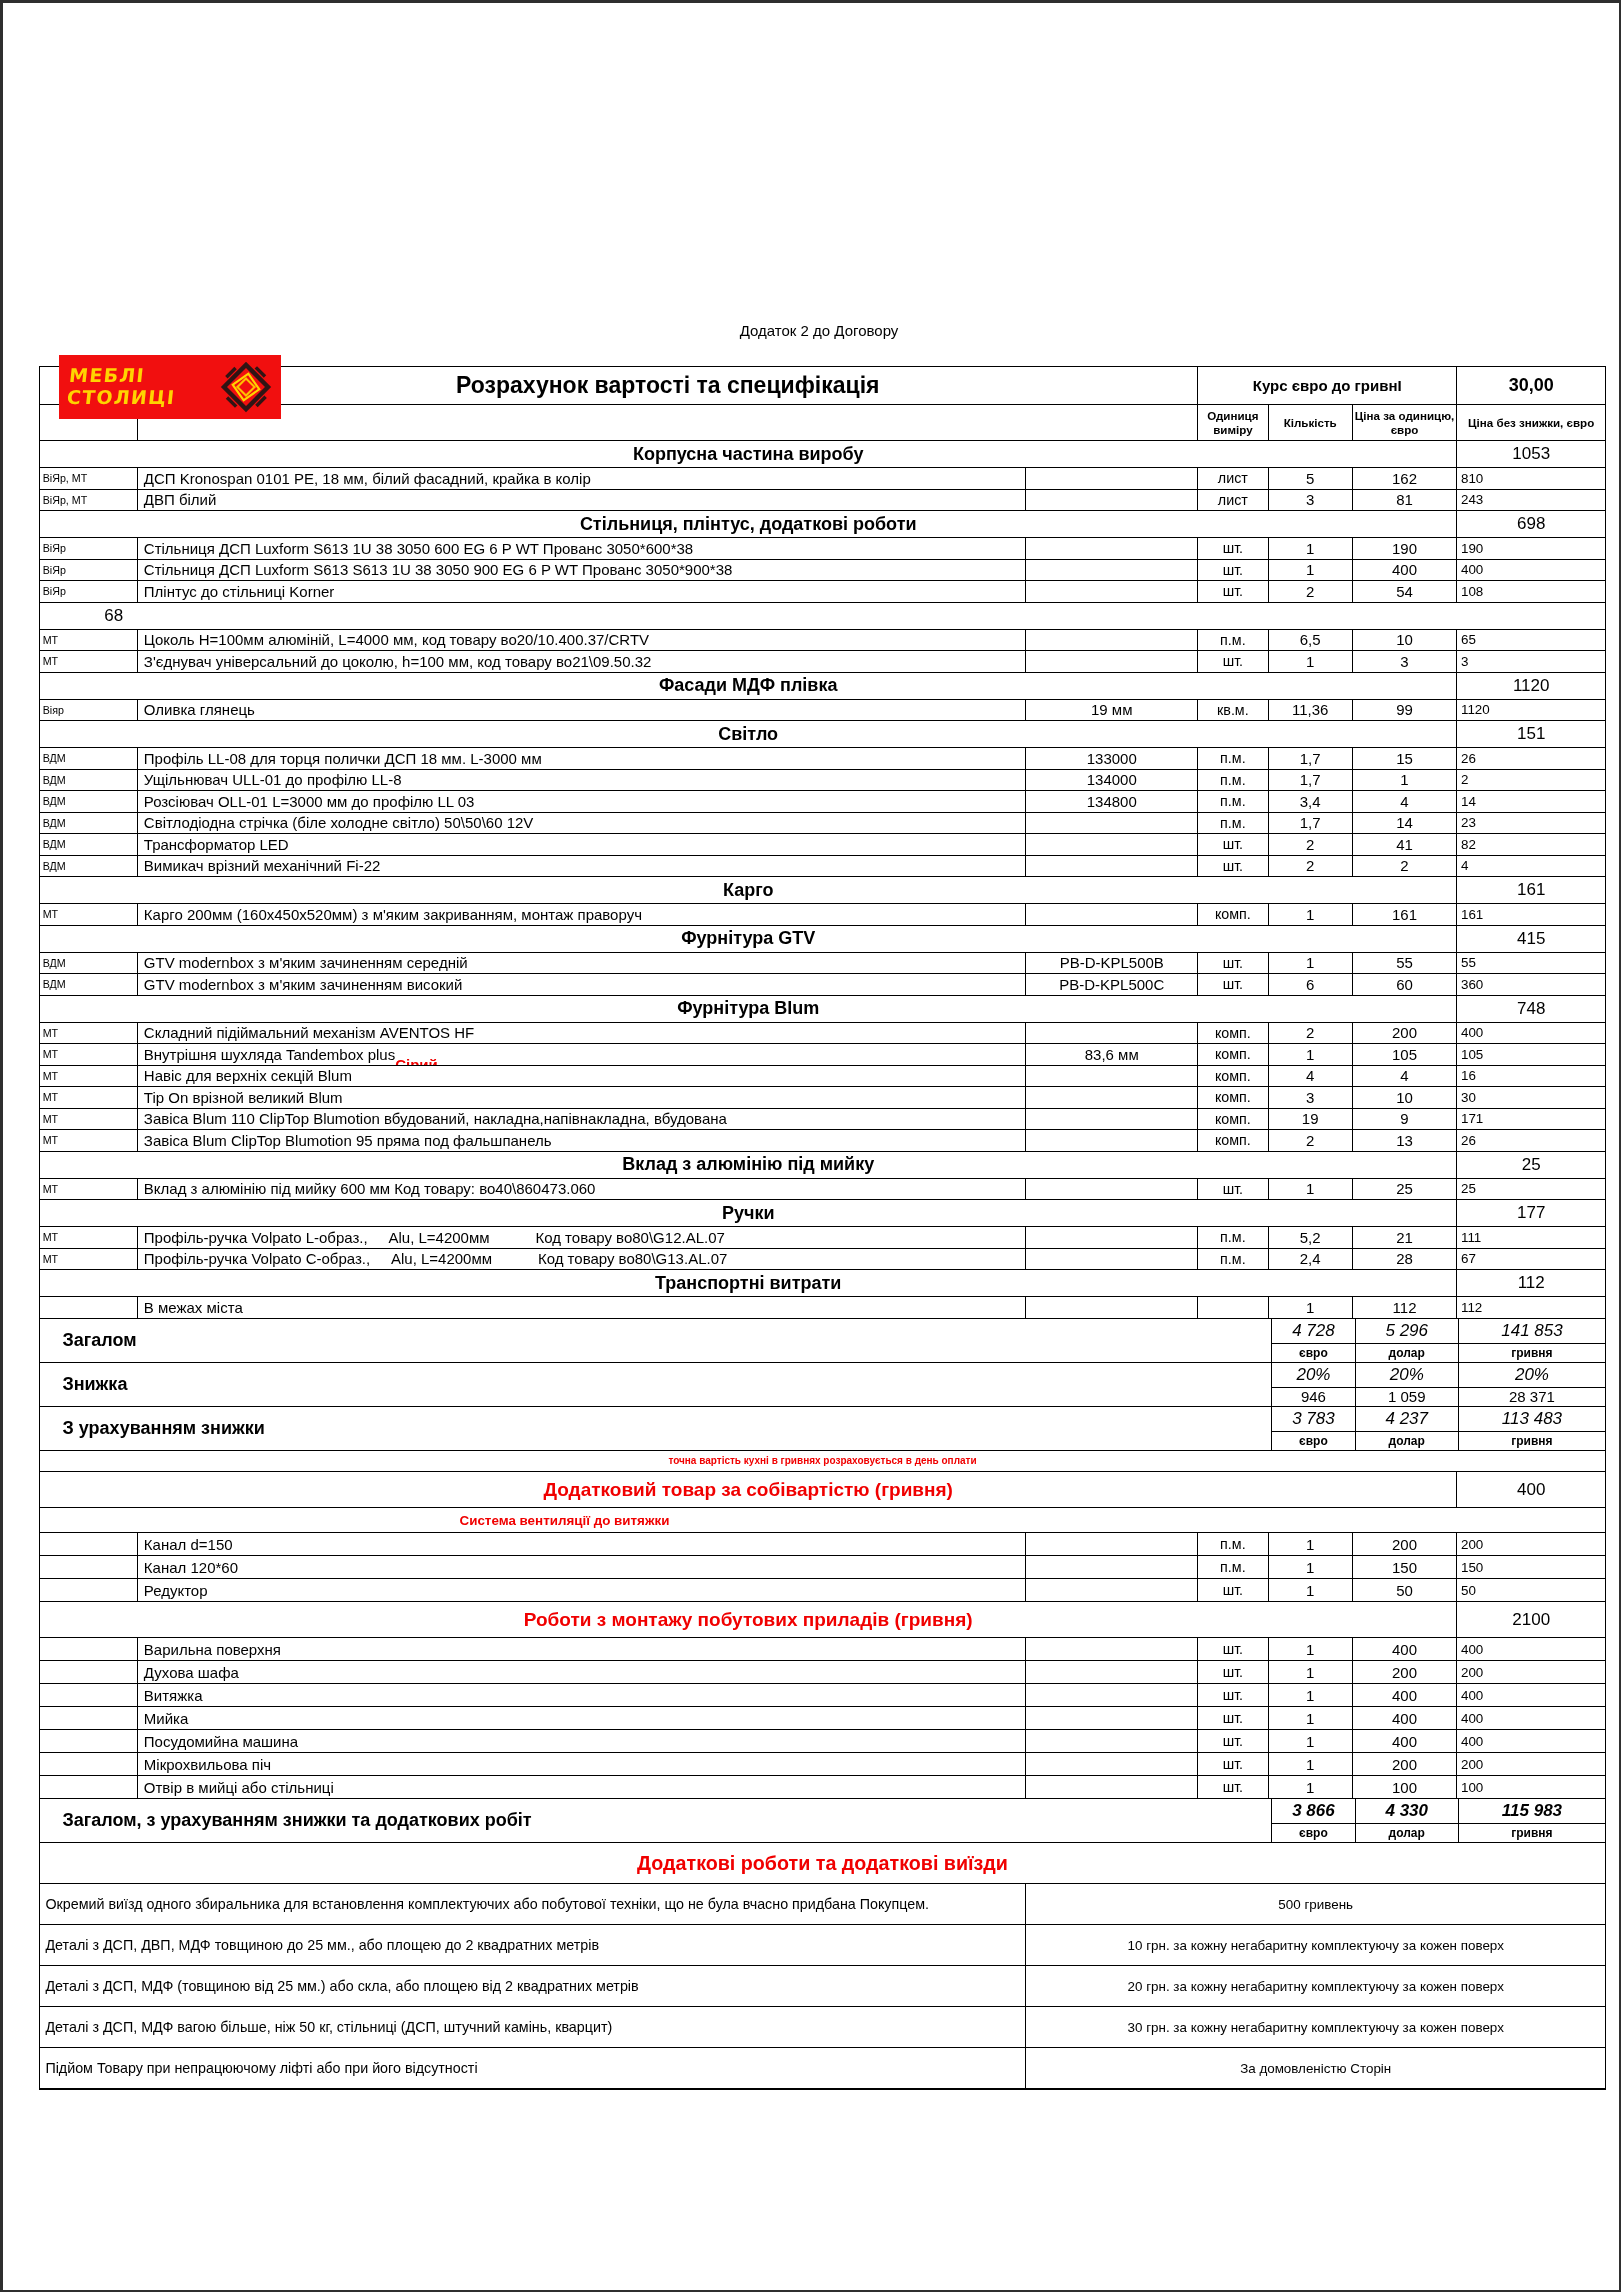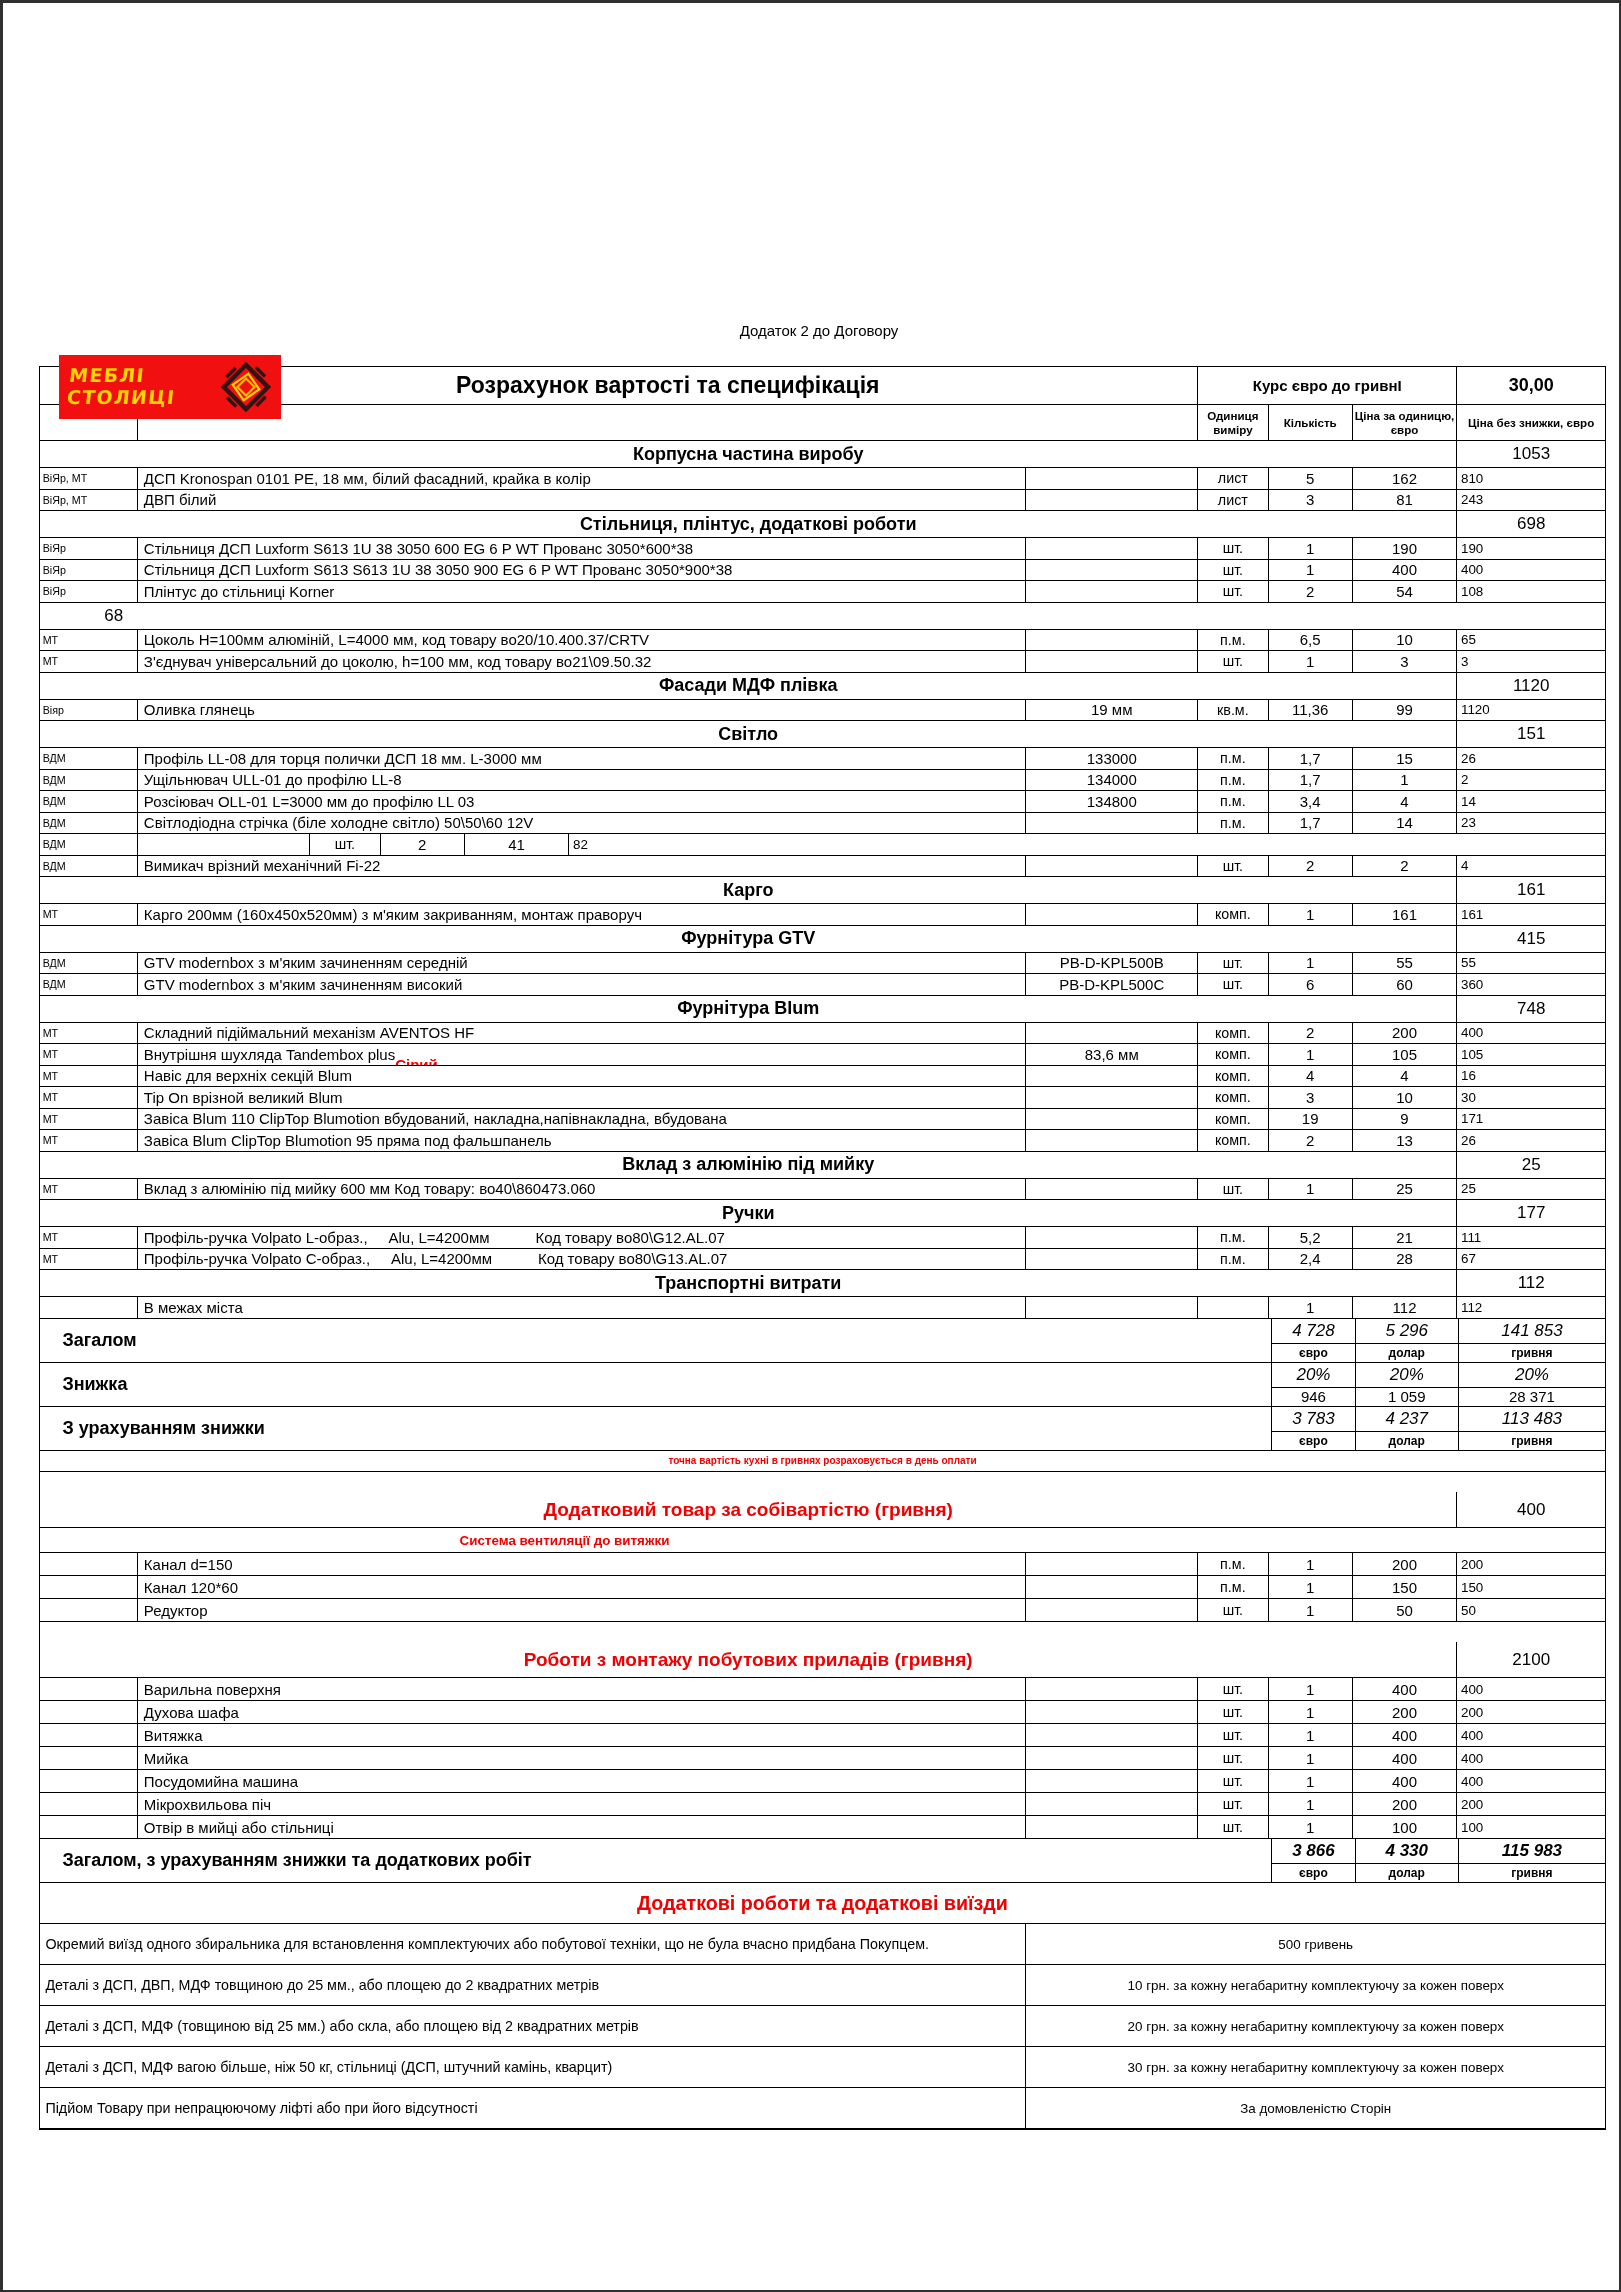--- a/index.html
+++ b/index.html
@@ -23,21 +23,21 @@
 
   .rA{height:38px;} .rB{height:36px;}
   .title{justify-content:center; font-weight:bold; font-size:23px;}
   .rate-l{justify-content:center; font-weight:bold; font-size:15px;}
   .rate-v{justify-content:center; font-weight:bold; font-size:18px;}
   .colh{justify-content:center; text-align:center; font-weight:bold; font-size:11.6px; line-height:1.15;}
 
   .sec{height:27px;}
   .sec-title{justify-content:center; font-weight:bold; font-size:18px;}
   .sec-total{justify-content:center; font-size:17px;}
-  .redsec{height:36px;margin-top:20px;}
+  .redsec{height:36px;}
   .redsec .sec-title{color:#f00000; font-size:19px;}
 
   .dr{height:21.5px; font-size:15px;}
   .smr{height:23px;}
   .src{font-size:10.7px; padding-left:2.7px;}
   .desc{padding-left:5.4px; white-space:nowrap;}
   .code{justify-content:center; font-size:15px;}
   .unit{justify-content:center; font-size:14.3px;}
   .num{justify-content:center; font-size:15px;}
   .rtot{font-size:13.4px; padding-left:3.6px;}
@@ -219,20 +219,21 @@
     <div class="cell w1 src">ВДМ</div>
     <div class="cell w2 desc">Світлодіодна стрічка (біле холодне світло) 50\50\60 12V</div>
     <div class="cell w3 code"></div>
     <div class="cell w4 unit">п.м.</div>
     <div class="cell w5 num">1,7</div>
     <div class="cell w6 num">14</div>
     <div class="cell w7 rtot last">23</div>
   </div>
         <div class="row dr ">
     <div class="cell w1 src">ВДМ</div>
+    <div class="cell w2 desc">Трансформатор LED</div>
     <div class="cell w3 code"></div>
     <div class="cell w4 unit">шт.</div>
     <div class="cell w5 num">2</div>
     <div class="cell w6 num">41</div>
     <div class="cell w7 rtot last">82</div>
   </div>
         <div class="row dr ">
     <div class="cell w1 src">ВДМ</div>
     <div class="cell w2 desc">Вимикач врізний механічний Fi-22</div>
     <div class="cell w3 code"></div>

